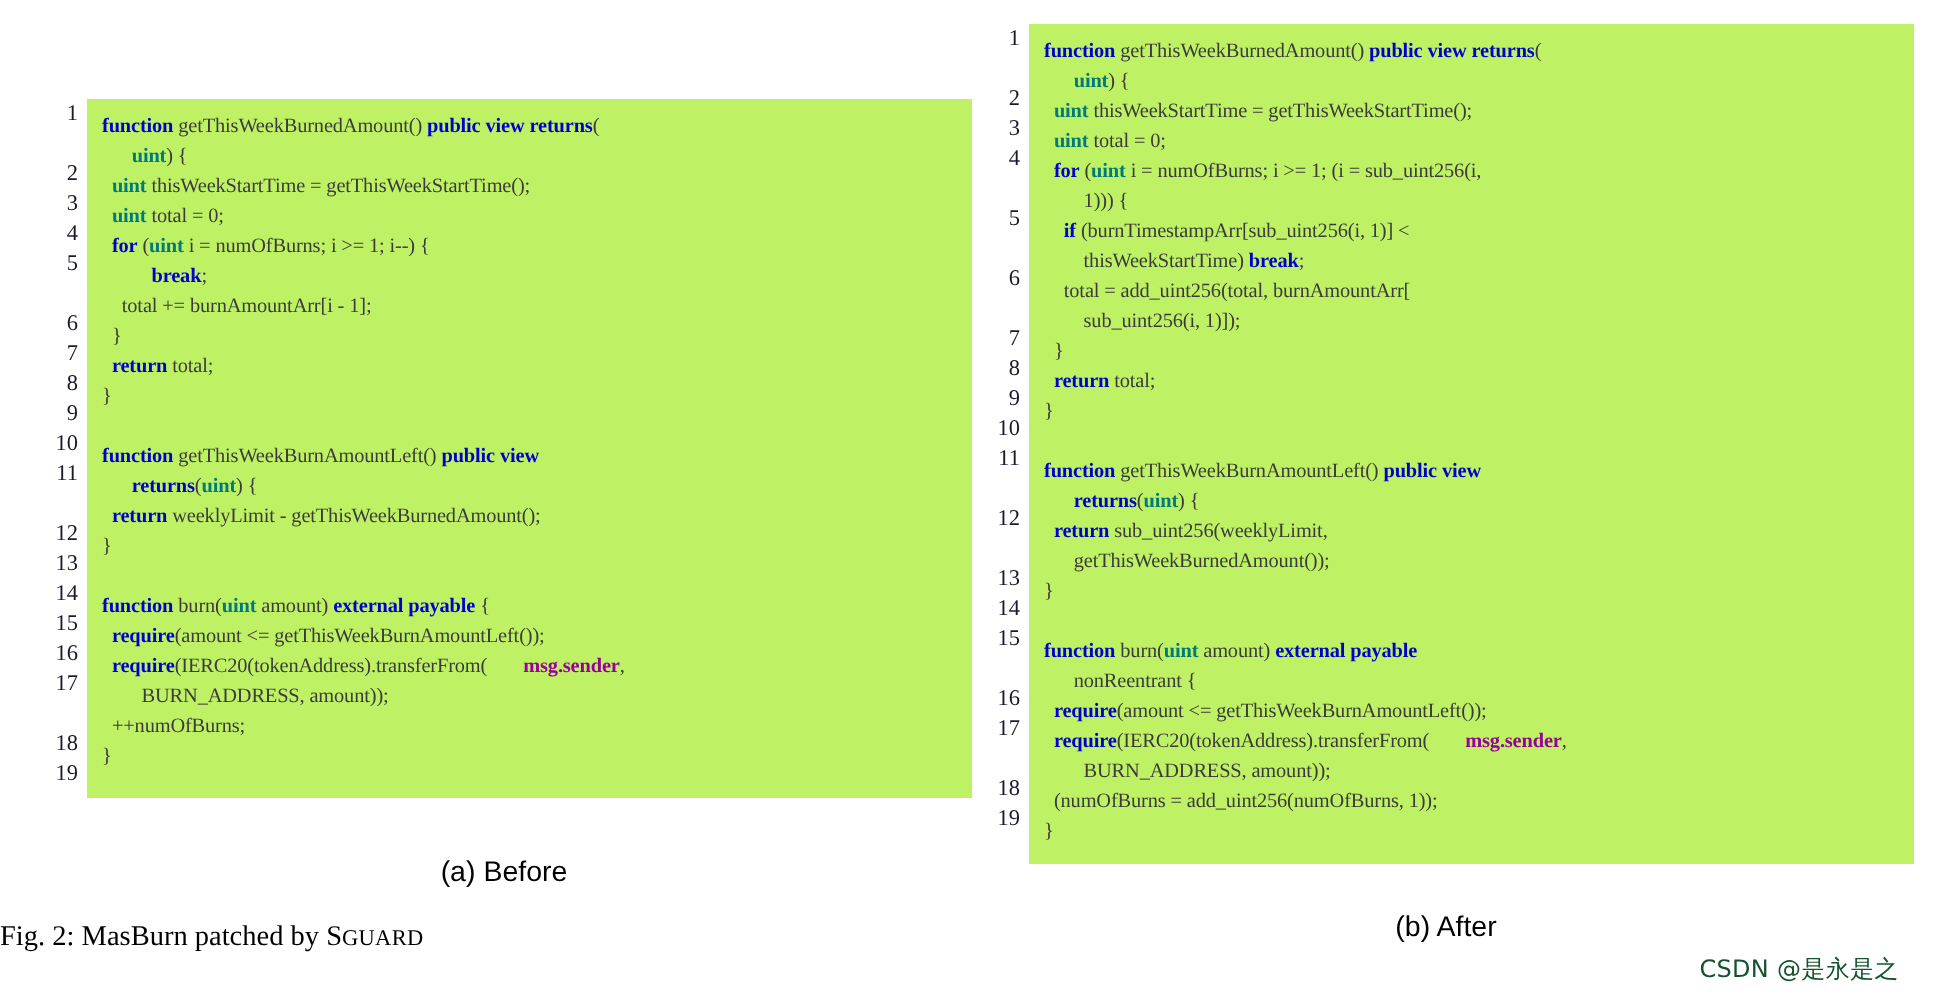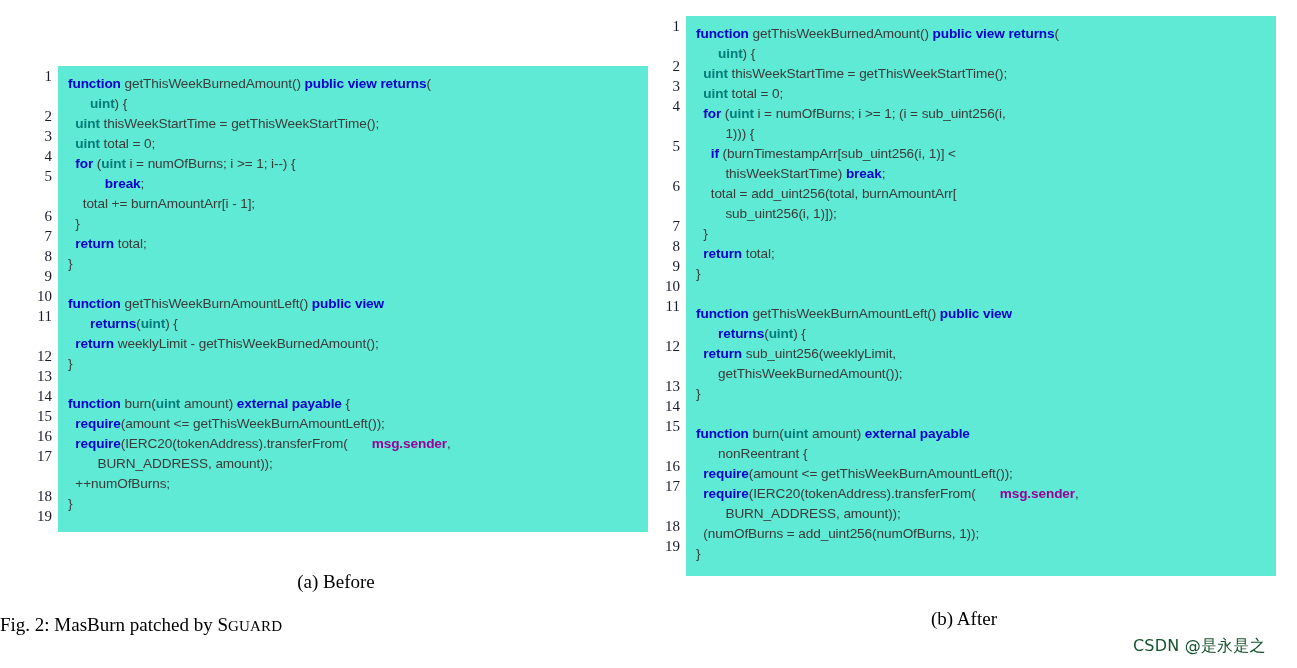--- a/index.html
+++ b/index.html
@@ -55,22 +55,22 @@
   }
   .gutter .ln {
     height: 20px;
     line-height: 20px;
     display: block;
     white-space: pre;
   }
   .codeblock {
     flex: 1 1 auto;
     margin-left: 6px;
-    background: #5eead4;
-    font-family: Liberation Sans, sans-serif;
+    background: #bef264;
+    font-family: Liberation Serif, serif;
     font-size: 13.6px;
     color: #3b3b3b;
     padding: 0 4px 0 10px;
     box-sizing: border-box;
   }
   .codeblock .cl {
     height: 20px;
     line-height: 20px;
     white-space: pre;
     display: block;
@@ -86,21 +86,21 @@
 
   
   .kw  { color: #0000cc; font-weight: bold; }   
   .ty  { color: #007a7a; font-weight: bold; }   
   .mg  { color: #990099; font-weight: bold; margin-left: 24px; }   
   .pl  { color: #3b3b3b; }                      
 
   
   .subcap {
     position: absolute;
-    font-family: Liberation Serif, serif;
+    font-family: Liberation Sans, sans-serif;
     font-size: 19px;
     color: #000000;
     text-align: center;
     white-space: nowrap;
   }
   .subcap-a { left: 24px;  top: 571px; width: 624px; }
   .subcap-b { left: 652px; top: 571px; width: 624px; margin-top: 37px; }
 
   
   .figcaption {

